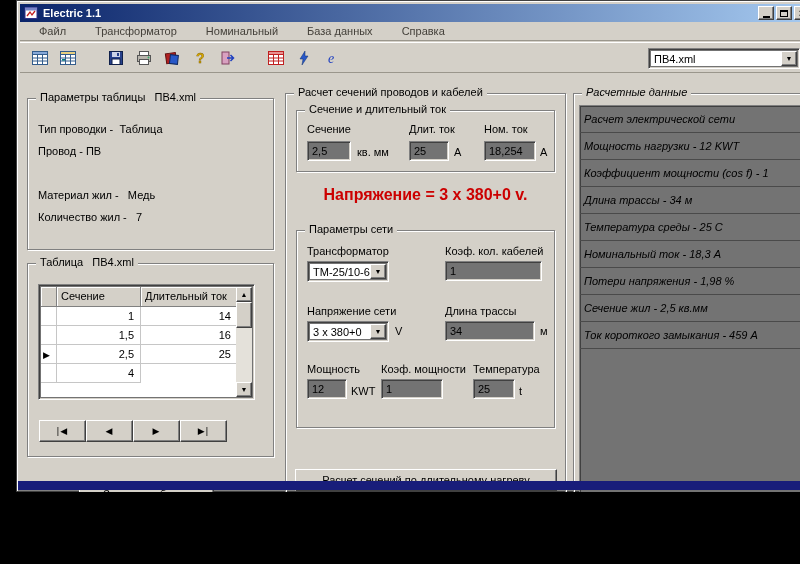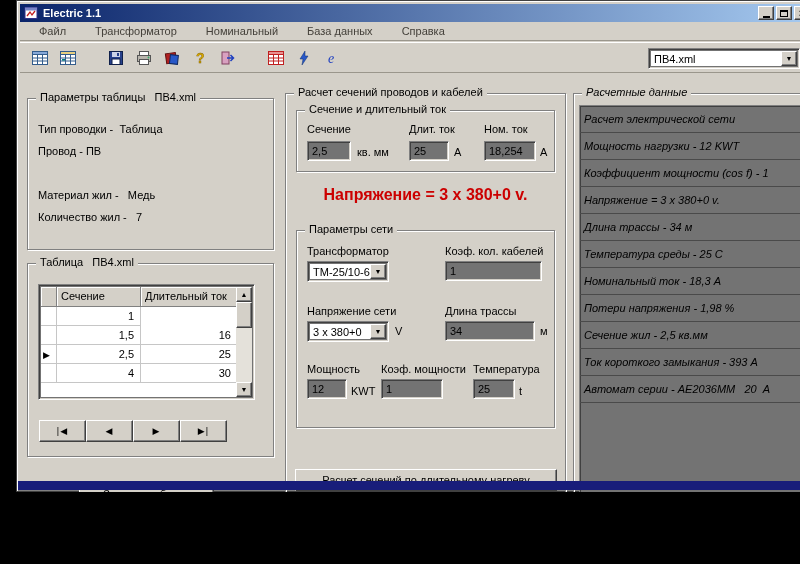--- a/index.html
+++ b/index.html
@@ -220,35 +220,35 @@
     <div class="grid sunken">
       <div class="grid-body">
         <div class="g-row g-hdr">
           <div class="hcell c-ind"></div>
           <div class="hcell c1">Сечение</div>
           <div class="hcell c2">Длительный ток</div>
         </div>
         <div class="g-row">
           <div class="bcell c-ind"></div>
           <div class="bcell c1">1</div>
+          <div class="bcell c2">14</div>
         </div>
         <div class="g-row">
           <div class="bcell c-ind"></div>
           <div class="bcell c1">1,5</div>
           <div class="bcell c2">16</div>
         </div>
         <div class="g-row">
           <div class="bcell c-ind"><span class="rowptr">▶</span></div>
           <div class="bcell c1">2,5</div>
           <div class="bcell c2">25</div>
         </div>
         <div class="g-row">
           <div class="bcell c-ind"></div>
           <div class="bcell c1">4</div>
-          <div class="bcell c2">30</div>
         </div>
       </div>
       <div class="vscroll">
         <div class="sb-btn sb-top raised">▲</div>
         <div class="sb-thumb raised"></div>
         <div class="sb-btn sb-bottom raised">▼</div>
       </div>
     </div>
     <div class="navigator">
       <button class="nav-btn raised">|◀</button>
@@ -315,27 +315,25 @@
 
     <button class="push-btn raised" id="btn-calc">Расчет сечений по длительному нагреву</button>
   </div>
 
   <div class="groupbox" id="g-results">
     <span class="group-label">Расчетные данные</span>
     <div class="results-list sunken">
       <div class="result-row">Расчет электрической сети</div>
       <div class="result-row">Мощность нагрузки - 12 KWT</div>
       <div class="result-row">Коэффициент мощности (cos f) - 1</div>
-      <div class="result-row">Напряжение = 3 х 380+0 v.</div>
       <div class="result-row">Длина трассы - 34 м</div>
       <div class="result-row">Температура среды - 25 С</div>
       <div class="result-row">Номинальный ток - 18,3 А</div>
       <div class="result-row">Потери напряжения - 1,98 %</div>
       <div class="result-row">Сечение жил - 2,5 кв.мм</div>
-      <div class="result-row">Ток короткого замыкания - 393 А</div>
-      <div class="result-row">Автомат серии - АЕ2036ММ   20  А</div>
+      <div class="result-row">Ток короткого замыкания - 459 А</div>
     </div>
   </div>
 
   <div class="bottom-strip"></div>
 
 </div>
 </div>
 
 </body></html>

